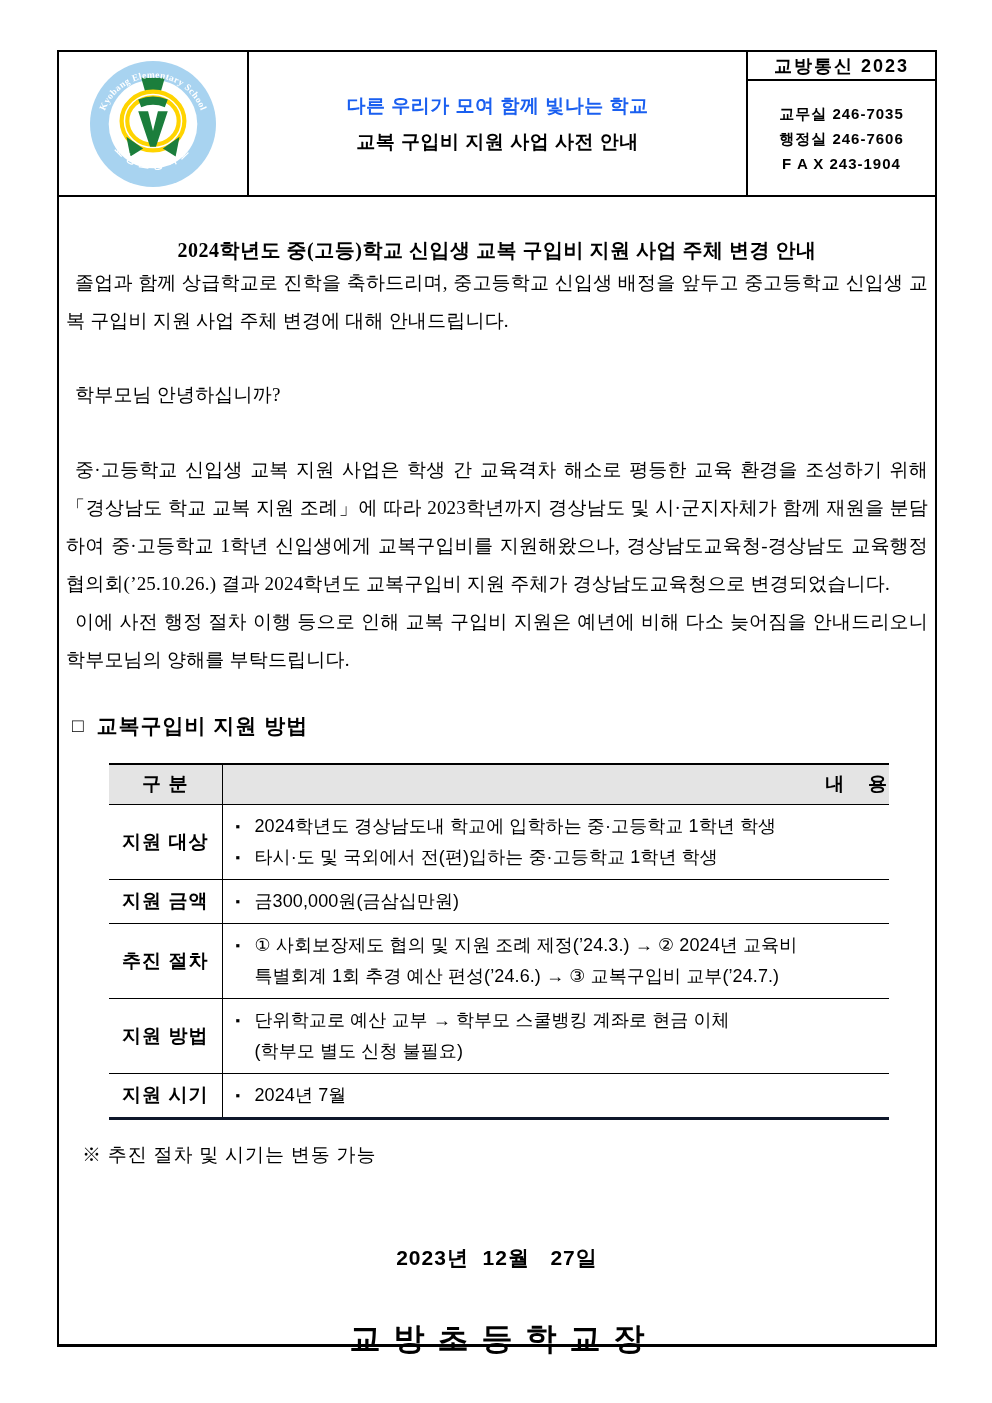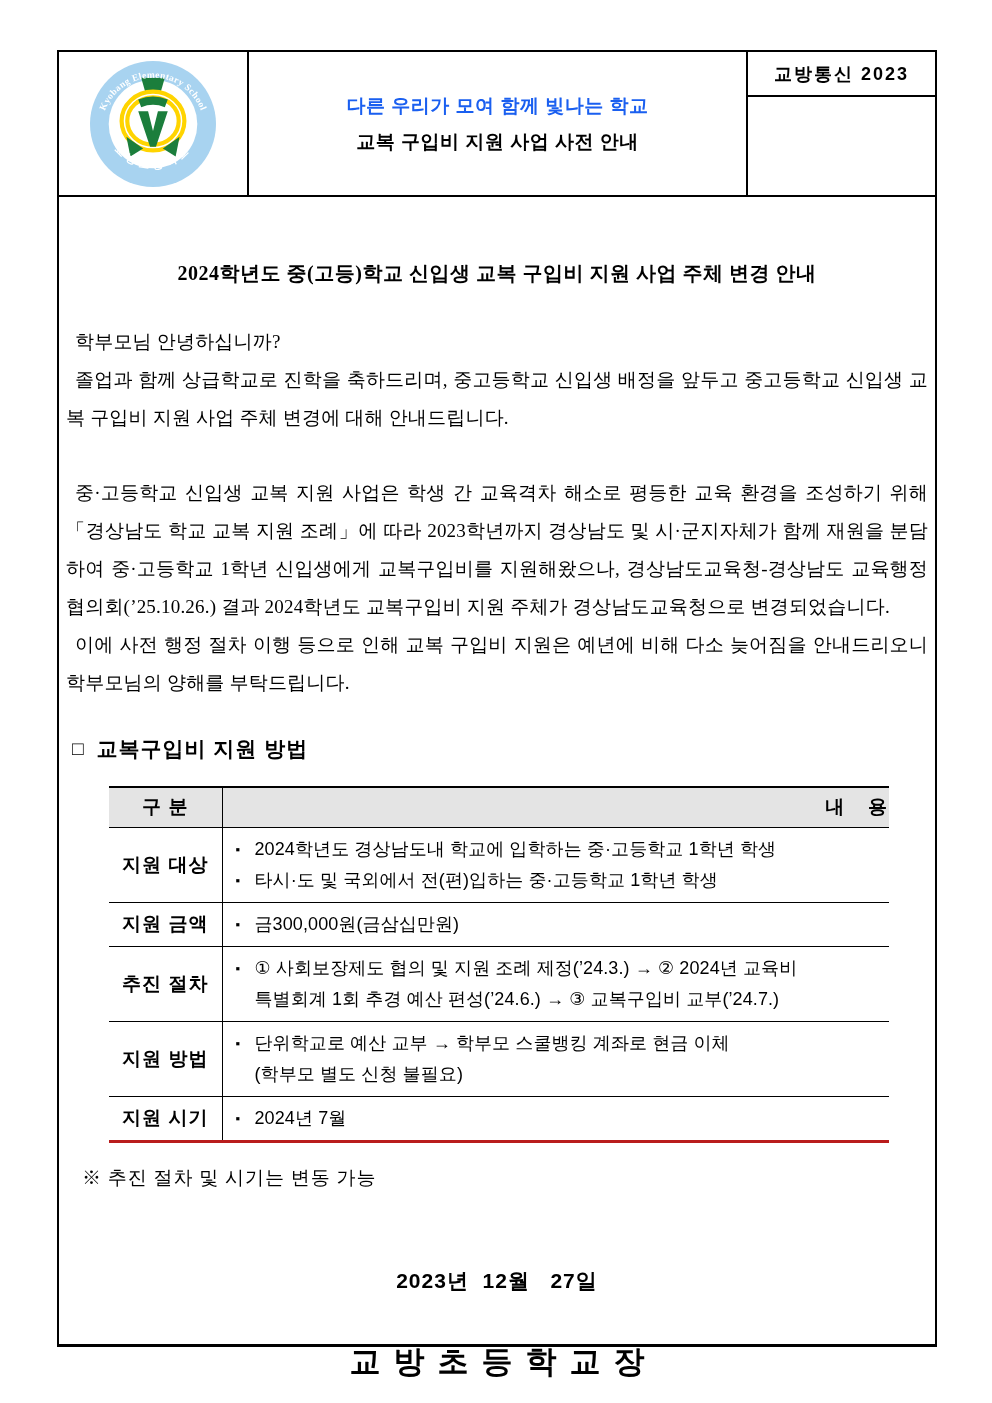--- a/index.html
+++ b/index.html
@@ -47,40 +47,40 @@
     font-weight: bold;
     letter-spacing: 0.5px;
   }
   .contact-cell {
     width: 189px;
     border-left: 2px solid #000;
     display: flex; flex-direction: column;
     font-family: "Liberation Sans", "DejaVu Sans", sans-serif;
   }
   .newsletter {
-    height: 45px;
+    height: 29px;
     border-bottom: 2px solid #000;
     display: flex; align-items: center; justify-content: center;
     font-size: 18px; font-weight: bold;
     letter-spacing: 2px;
     white-space: pre;
   }
   .contacts {
     flex: 1;
     display: flex; flex-direction: column;
     align-items: center; justify-content: center;
     font-size: 15px; font-weight: bold;
     line-height: 25px;
     letter-spacing: 1px;
     white-space: pre;
   }
   
   .doc-body { padding: 0 7px; }
   .subject {
-    margin-top: 63px;
+    margin-top: 40px;
     text-align: center;
     font-size: 20px;
     font-weight: bold;
     letter-spacing: 0.5px;
   }
   .para {
     font-size: 19px;
     line-height: 38px;
     text-align: justify;
     text-indent: 9px;
@@ -99,21 +99,21 @@
   }
   .section-heading .marker { font-weight: normal; font-size: 19px; }
   
   table.support-table {
     margin: 23px 0 0 43px;
     width: 780px;
     border-collapse: collapse;
     font-family: "Liberation Sans", "DejaVu Sans", sans-serif;
   }
   table.support-table tr { border-top: 1.6px solid #000; }
-  table.support-table { border-bottom: 3px solid #b91c1c; border-top: 2px solid #000; }
+  table.support-table { border-bottom: 3px solid #0f172a; border-top: 2px solid #000; }
   table.support-table th.col-label, table.support-table td.col-label {
     width: 113px;
     border-right: 1.6px solid #000;
     text-align: center;
     vertical-align: middle;
     font-weight: bold;
     font-size: 19px;
     letter-spacing: 1px;
   }
   table.support-table thead th {
@@ -188,28 +188,29 @@
           <textPath href="#botArc" startOffset="50%" text-anchor="middle">교방초등학교</textPath>
         </text>
       </svg>
     </div>
     <div class="title-cell">
       <div class="slogan">다른 우리가 모여 함께 빛나는 학교</div>
       <div class="doc-title">교복 구입비 지원 사업 사전 안내</div>
     </div>
     <div class="contact-cell">
       <div class="newsletter">교방통신 2023</div>
+      <div class="contacts"><div>교무실 246-7035</div><div>행정실 246-7606</div><div>F A X 243-1904</div></div>
     </div>
   </div>
 
   <div class="doc-body">
     <h2 class="subject">2024학년도 중(고등)학교 신입생 교복 구입비 지원 사업 주체 변경 안내</h2>
 
+    <p class="para">졸업과 함께 상급학교로 진학을 축하드리며, 중고등학교 신입생 배정을 앞두고 중고등학교 신입생 교복 구입비 지원 사업 주체 변경에 대해 안내드립니다.</p>
     <p class="para para-greeting">학부모님 안녕하십니까?</p>
-    <p class="para">졸업과 함께 상급학교로 진학을 축하드리며, 중고등학교 신입생 배정을 앞두고 중고등학교 신입생 교복 구입비 지원 사업 주체 변경에 대해 안내드립니다.</p>
     <p class="para para-main">중·고등학교 신입생 교복 지원 사업은 학생 간 교육격차 해소로 평등한 교육 환경을 조성하기 위해 「경상남도 학교 교복 지원 조례」에 따라 2023학년까지 경상남도 및 시·군지자체가 함께 재원을 분담하여 중·고등학교 1학년 신입생에게 교복구입비를 지원해왔으나, 경상남도교육청-경상남도 교육행정협의회(’25.10.26.) 결과 2024학년도 교복구입비 지원 주체가 경상남도교육청으로 변경되었습니다.</p>
     <p class="para">이에 사전 행정 절차 이행 등으로 인해 교복 구입비 지원은 예년에 비해 다소 늦어짐을 안내드리오니 학부모님의 양해를 부탁드립니다.</p>
 
     <h3 class="section-heading">
       <span class="marker">□</span>
       <span>교복구입비 지원 방법</span>
     </h3>
 
     <table class="support-table">
       <thead>

